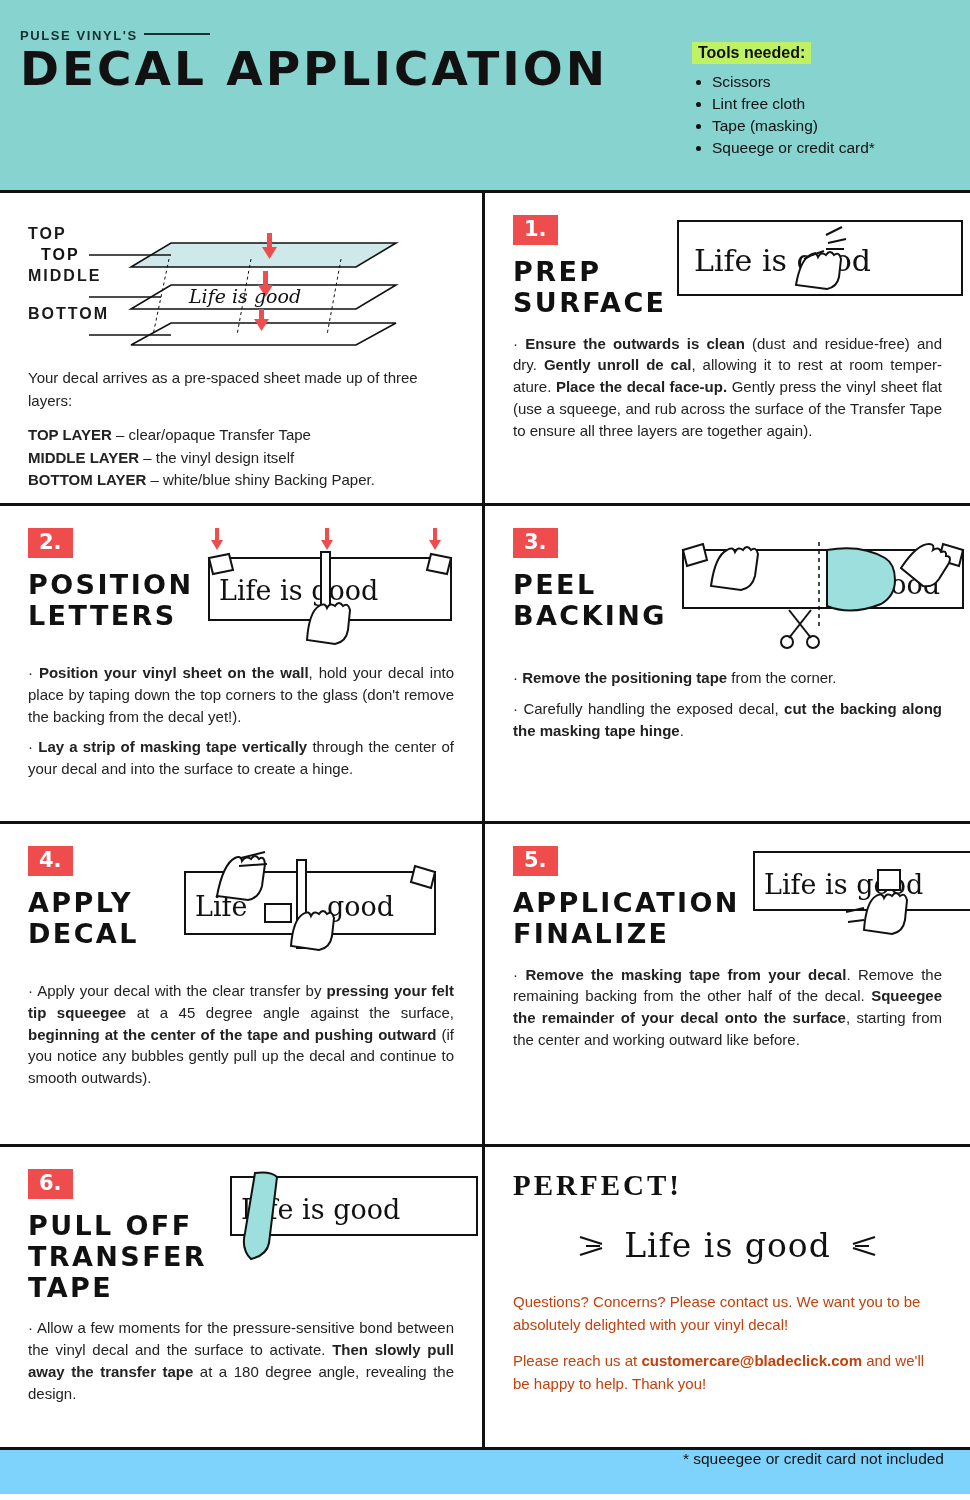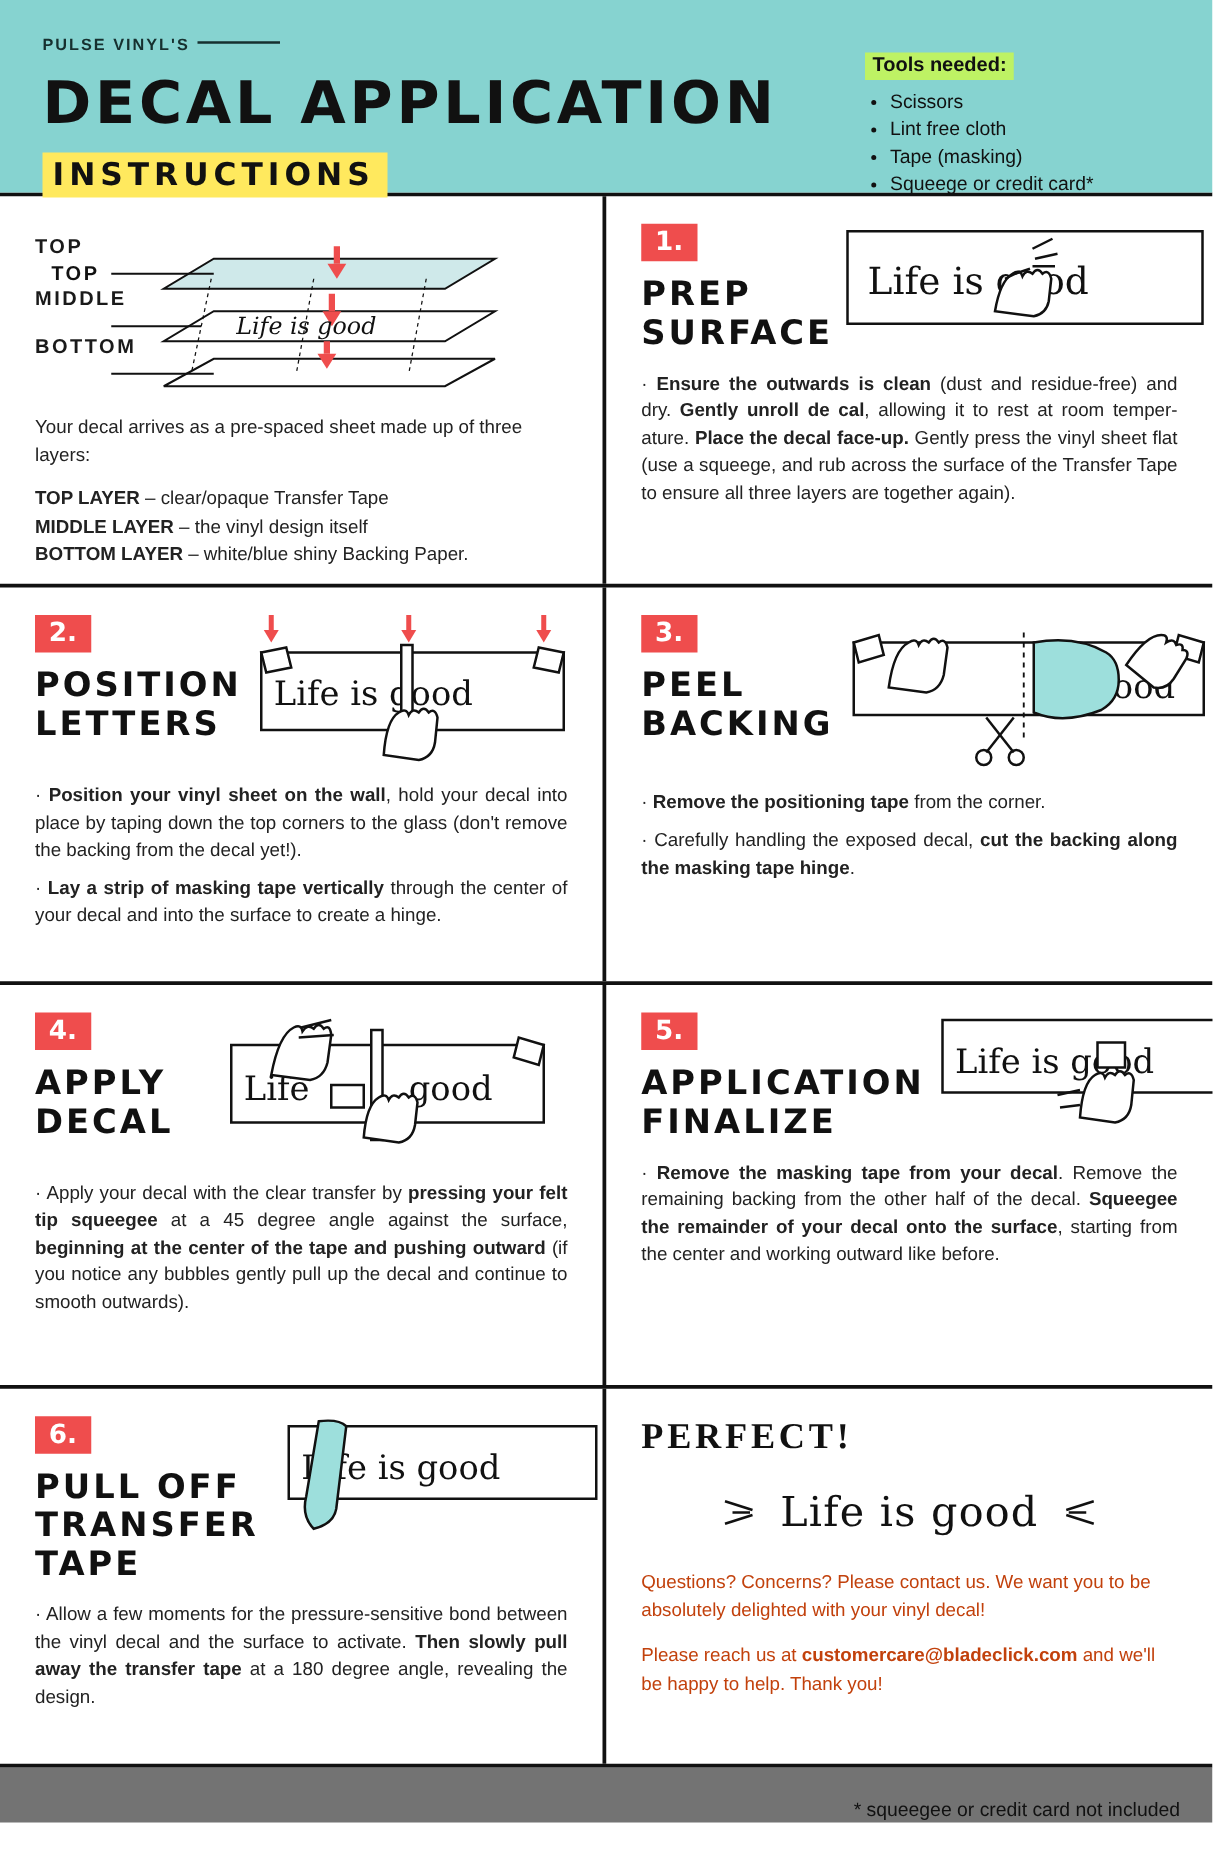--- a/index.html
+++ b/index.html
@@ -8,33 +8,33 @@
     background:#ffffff;
     font-family:"Liberation Sans", sans-serif;
     color:#1a1a1a;
     overflow:hidden;
   }
   .page{position:relative;width:970px;height:1500px;box-sizing:border-box;}
 
   
   .header{
     position:relative;
-    height:154px;
+    height:190px;
     background:#86d3d0;
-    padding:28px 30px 0 34px;
+    padding:28px 30px 0 20px;
     box-sizing:border-box;
   }
   .brand{
     font-size:13px;letter-spacing:1.6px;font-weight:700;color:#16302f;
     display:flex;align-items:center;gap:6px;
   }
   .brand .rule{display:inline-block;width:66px;height:2px;background:#16302f;margin-bottom:3px;}
   .title{
     font-size:47px;line-height:1;letter-spacing:3px;font-weight:800;color:#111;
-    margin-top:16px;font-family:"DejaVu Sans", sans-serif;
+    margin-top:2px;font-family:"DejaVu Sans", sans-serif;
   }
   .subtitle-wrap{margin-top:16px;}
   .subtitle{
     display:inline-block;background:#ffe95e;color:#111;
     font-size:25px;letter-spacing:4px;font-weight:700;
     padding:3px 10px 4px 8px;font-family:"DejaVu Sans", sans-serif;
   }
   .tools{
     position:absolute;right:28px;top:42px;width:250px;
   }
@@ -107,41 +107,38 @@
     font-family:Liberation Serif, serif;
   }
   .perfect-art{display:flex;align-items:center;justify-content:center;gap:14px;margin:24px 0 26px 0;}
   .perfect-word{font-family:"DejaVu Serif", serif;font-size:33px;letter-spacing:1px;color:#111;}
   .contact{font-size:15px;line-height:1.5;color:#c2410c;}
   .contact p{margin:0 0 14px 0;}
   .contact b{font-weight:700;}
 
   
   .footer{
-    height:44px;background:#737373;
-    display:flex;align-items:flex-end;justify-content:flex-end;
+    height:44px;background:#7dd3fc;
+    display:flex;align-items:flex-start;justify-content:flex-end;
     padding-right:26px;box-sizing:border-box;
     font-size:15.5px;color:#111;
   }
   .hairline{height:3px;background:#111;}
 </style>
 </head>
 <body>
 
 <div class="page">
 
   <div class="header">
     <div class="brand">
       <span>PULSE VINYL'S</span>
       <span class="rule"></span>
     </div>
     <div class="title">DECAL APPLICATION</div>
-    <div class="subtitle-wrap">
-      <span class="subtitle">INSTRUCTIONS</span>
-    </div>
 
     <div class="tools">
       <span class="tools-title">Tools needed:</span>
       <ul>
         <li>Scissors</li>
         <li>Lint free cloth</li>
         <li>Tape (masking)</li>
         <li>Squeege or credit card*</li>
       </ul>
     </div>

